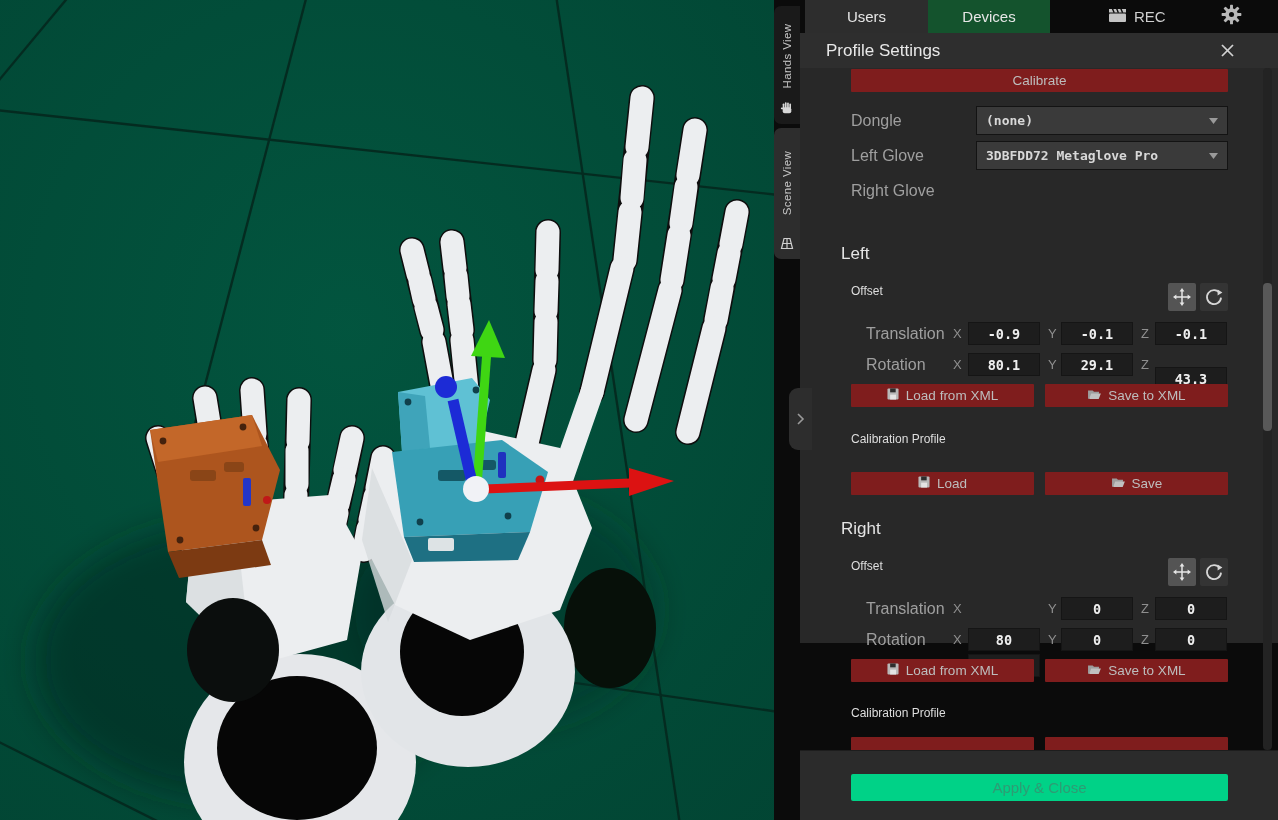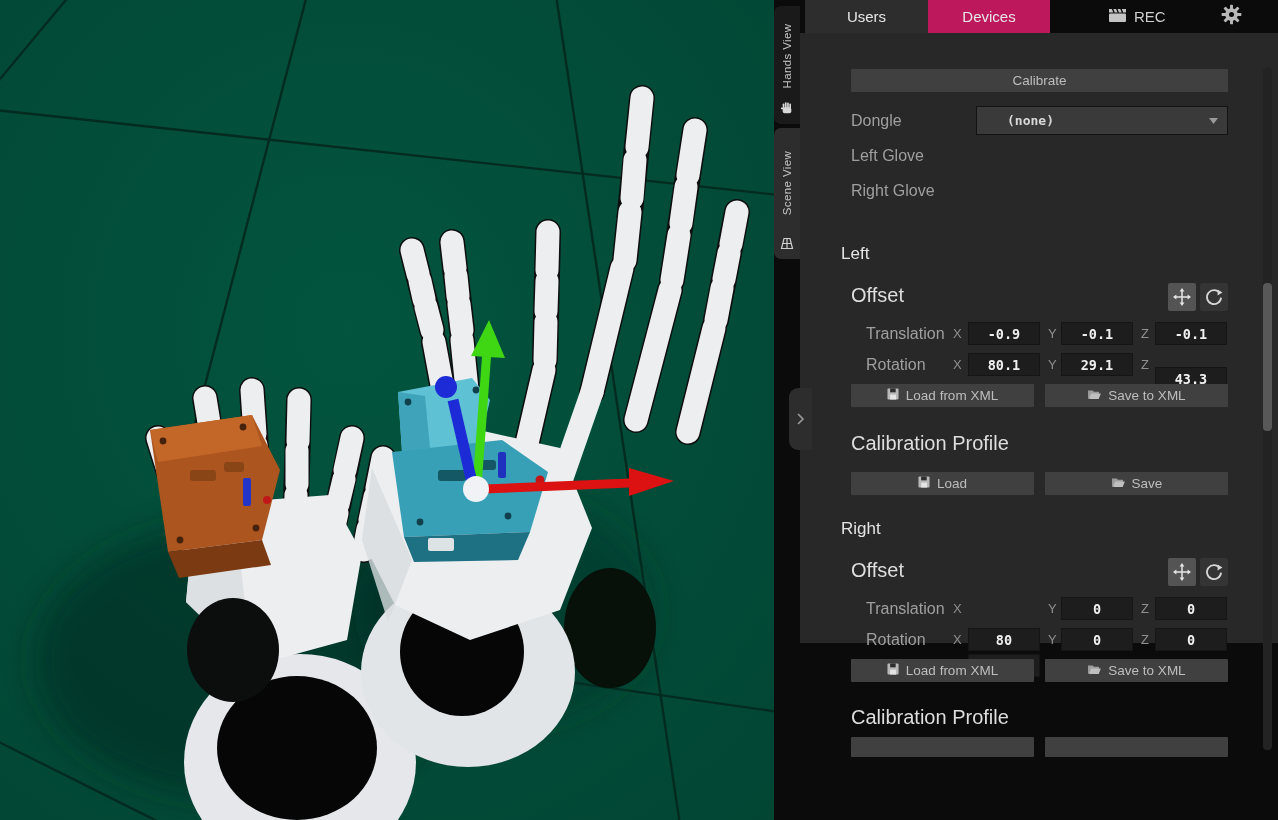--- a/index.html
+++ b/index.html
@@ -16,30 +16,30 @@
   .vtab .vicon{position:absolute;bottom:5px;left:50%;transform:translateX(-50%);}
   #vtab-hands{top:6px;height:118px;background:#1a1a1a;}
   #vtab-scene{top:128px;height:131px;background:#2d2d2d;}
   .handle{position:absolute;left:789px;top:388px;width:23px;height:62px;background:#2d2d2d;
        border-radius:9px 0 0 9px;display:flex;align-items:center;justify-content:center;z-index:6;}
   
   .panel{position:absolute;left:800px;top:0;width:478px;height:643px;background:#282828;}
   .topbar{position:absolute;left:0;top:0;width:478px;height:33px;background:#0b0b0b;display:flex;align-items:stretch;}
   .ttab{display:flex;align-items:center;justify-content:center;font-size:15px;color:#e6e6e6;cursor:default;}
   #tab-users{margin-left:5px;width:123px;background:#2d2d2d;}
-  #tab-devices{width:122px;background:#be185d;}
+  #tab-devices{width:122px;background:#14532d;}
   .recwrap{display:flex;align-items:center;gap:7px;margin-left:58px;color:#cfcfcf;font-size:15px;}
   .gearwrap{margin-left:auto;margin-right:36px;display:flex;align-items:center;}
   .pheader{position:absolute;left:0;top:33px;width:478px;height:35px;background:#2e2e2e;display:flex;align-items:center;}
   .ptitle{margin-left:26px;font-size:17px;color:#e8e8e8;}
   .pclose{margin-left:auto;margin-right:43px;display:flex;align-items:center;}
-  .btn{position:absolute;height:23px;background:#404040;color:#bdbdbd;font-size:13.5px;
+  .btn{position:absolute;height:23px;background:#7f1d1d;color:#bdbdbd;font-size:13.5px;
        display:flex;align-items:center;justify-content:center;gap:7px;border-radius:1px;}
   .h1{position:absolute;font-size:17px;color:#e4e4e4;}
-  .h2{position:absolute;font-size:20px;color:#dedede;}
+  .h2{position:absolute;font-size:12px;color:#dedede;}
   .flabel{position:absolute;font-size:16px;color:#9f9f9f;}
   .axis{position:absolute;font-size:13px;color:#8f8f8f;}
   .num{position:absolute;width:72px;height:23px;background:#1d1d1d;border:1px solid #151515;box-sizing:border-box;
        color:#efefef;font:600 13.5px "DejaVu Sans Mono",monospace;display:flex;align-items:center;justify-content:center;}
   .select{position:absolute;left:176px;width:252px;height:29px;background:#3a3a3a;border:1px solid #131313;
        box-sizing:border-box;display:flex;align-items:center;}
   .select .sval{margin-left:9px;font:600 13px "DejaVu Sans Mono",monospace;color:#d8d8d8;white-space:nowrap;overflow:hidden;}
   .select .chev{margin-left:auto;margin-right:9px;display:flex;}
   .iconbtn{position:absolute;width:28px;height:28px;display:flex;align-items:center;justify-content:center;border-radius:2px;}
   .iconbtn.sel{background:#545454;}
@@ -293,36 +293,53 @@
                 <rect x="15" y="8.6" width="4.4" height="2.8" rx=".6"></rect>
               </g>
             <circle cx="10" cy="10" r="6"></circle>
           </g>
           <circle cx="10" cy="10" r="2.4" fill="#0b0b0b"></circle>
         </svg>
       </span>
     </div>
   </div>
 
+  <div class="pheader">
+    <span class="ptitle">Profile Settings</span>
+    <span class="pclose">
+      <svg width="15" height="15" viewBox="0 0 15 15" stroke="#d2d2d2" stroke-width="1.7">
+        <line x1="2" y1="2" x2="13" y2="13"></line>
+          <line x1="13" y1="2" x2="2" y2="13"></line>
+      </svg>
+    </span>
+  </div>
 
   <div class="btn" style="left:51px;top:69px;width:377px;">
     <span>Calibrate</span>
   </div>
 
   <span class="flabel" style="left:51px;top:112px;">Dongle</span>
-  <div class="select" style="top:106px;padding-left:21px;">
+  <div class="select" style="top:106px;">
     <span class="sval">(none)</span>
     <span class="chev">
         <svg width="9" height="6" viewBox="0 0 9 6">
           <polygon points="0,0 9,0 4.5,6" fill="#9a9a9a"></polygon>
         </svg>
       </span>
   </div>
 
   <span class="flabel" style="left:51px;top:147px;">Left Glove</span>
+  <div class="select" style="top:141px;">
+    <span class="sval">3DBFDD72 Metaglove Pro</span>
+    <span class="chev">
+        <svg width="9" height="6" viewBox="0 0 9 6">
+          <polygon points="0,0 9,0 4.5,6" fill="#9a9a9a"></polygon>
+        </svg>
+      </span>
+  </div>
 
   <span class="flabel" style="left:51px;top:182px;">Right Glove</span>
 
   <span class="h1" style="left:41px;top:244px;">Left</span>
   <span class="h2" style="left:51px;top:284px;">Offset</span>
   <div class="iconbtn sel" style="left:368px;top:283px;">
     <svg width="18" height="18" viewBox="0 0 18 18">
       <g stroke="#e6e6e6" stroke-width="1.5">
           <line x1="9" y1="3" x2="9" y2="15"></line>
           <line x1="3" y1="9" x2="15" y2="9"></line>
@@ -447,13 +464,18 @@
   </div>
 
   <span class="h2" style="left:51px;top:706px;">Calibration Profile</span>
   <div class="btn" style="left:51px;top:737px;width:183px;height:20px;"></div>
   <div class="btn" style="left:245px;top:737px;width:183px;height:20px;"></div>
 
   <div class="scroll-track">
     <div class="scroll-thumb"></div>
   </div>
 
+  <div class="bottombar">
+    <div class="apply">
+      <span>Apply &amp; Close</span>
+    </div>
+  </div>
 </div>
 
 </body></html>

